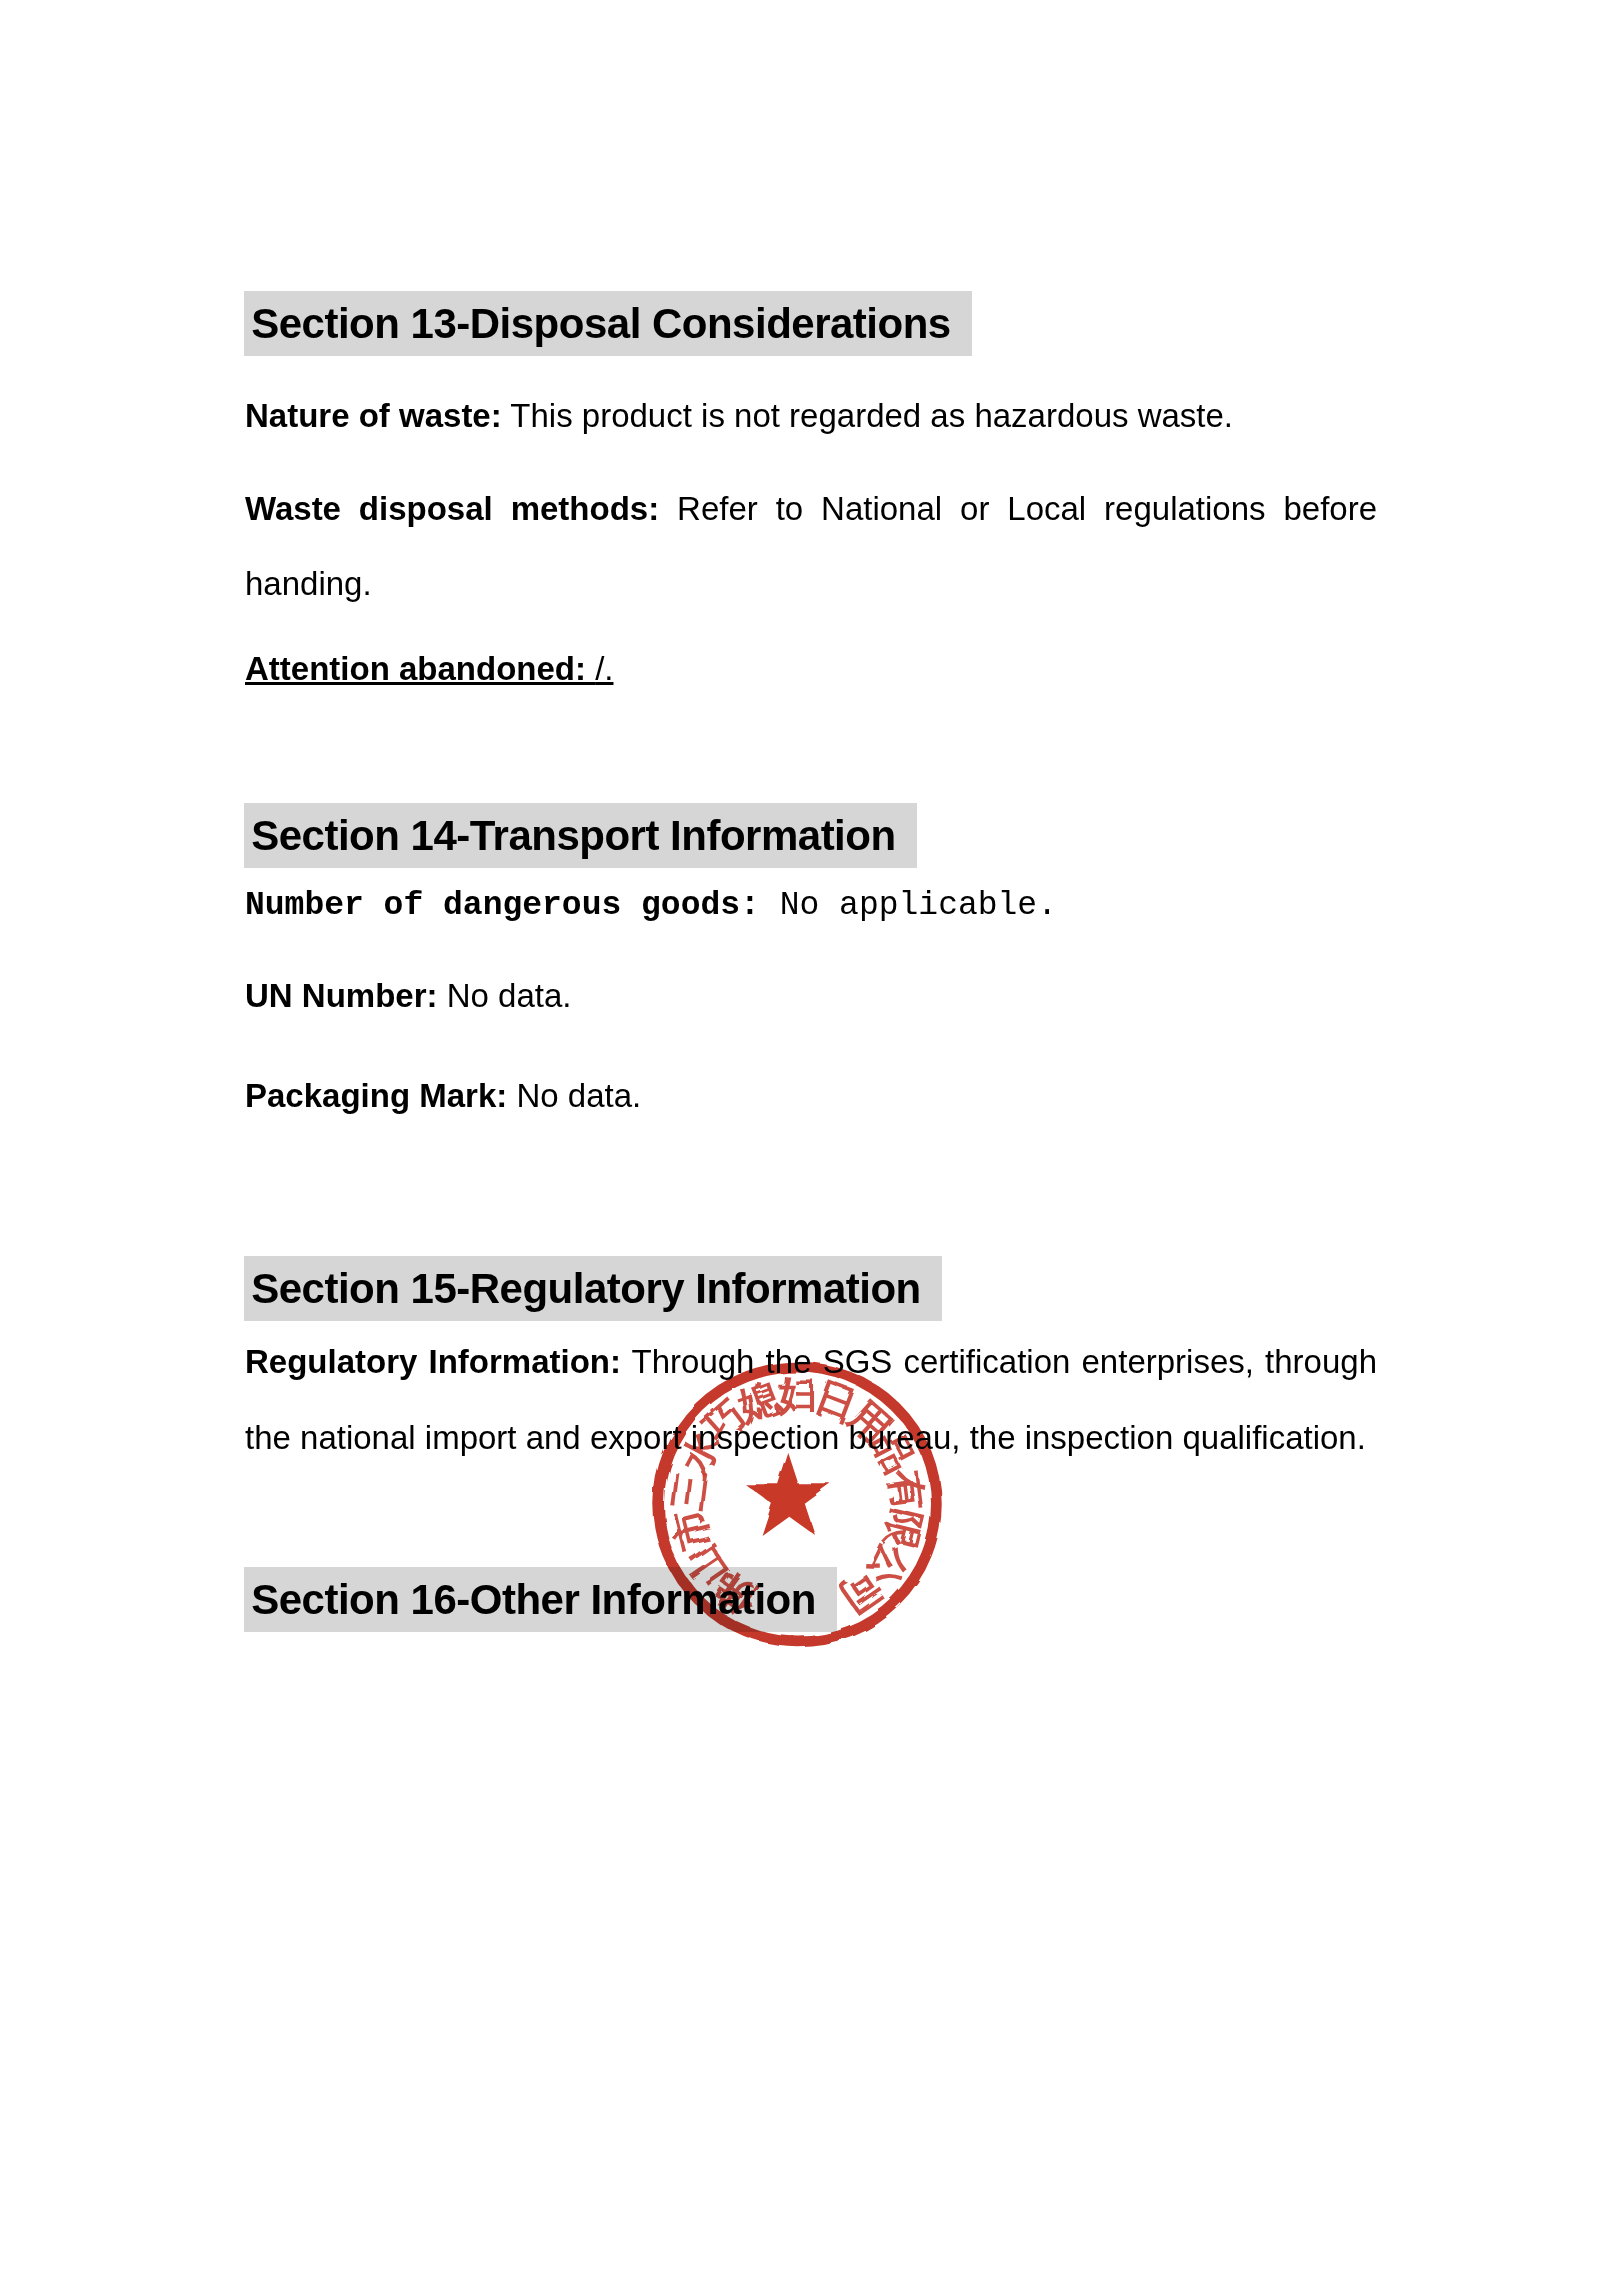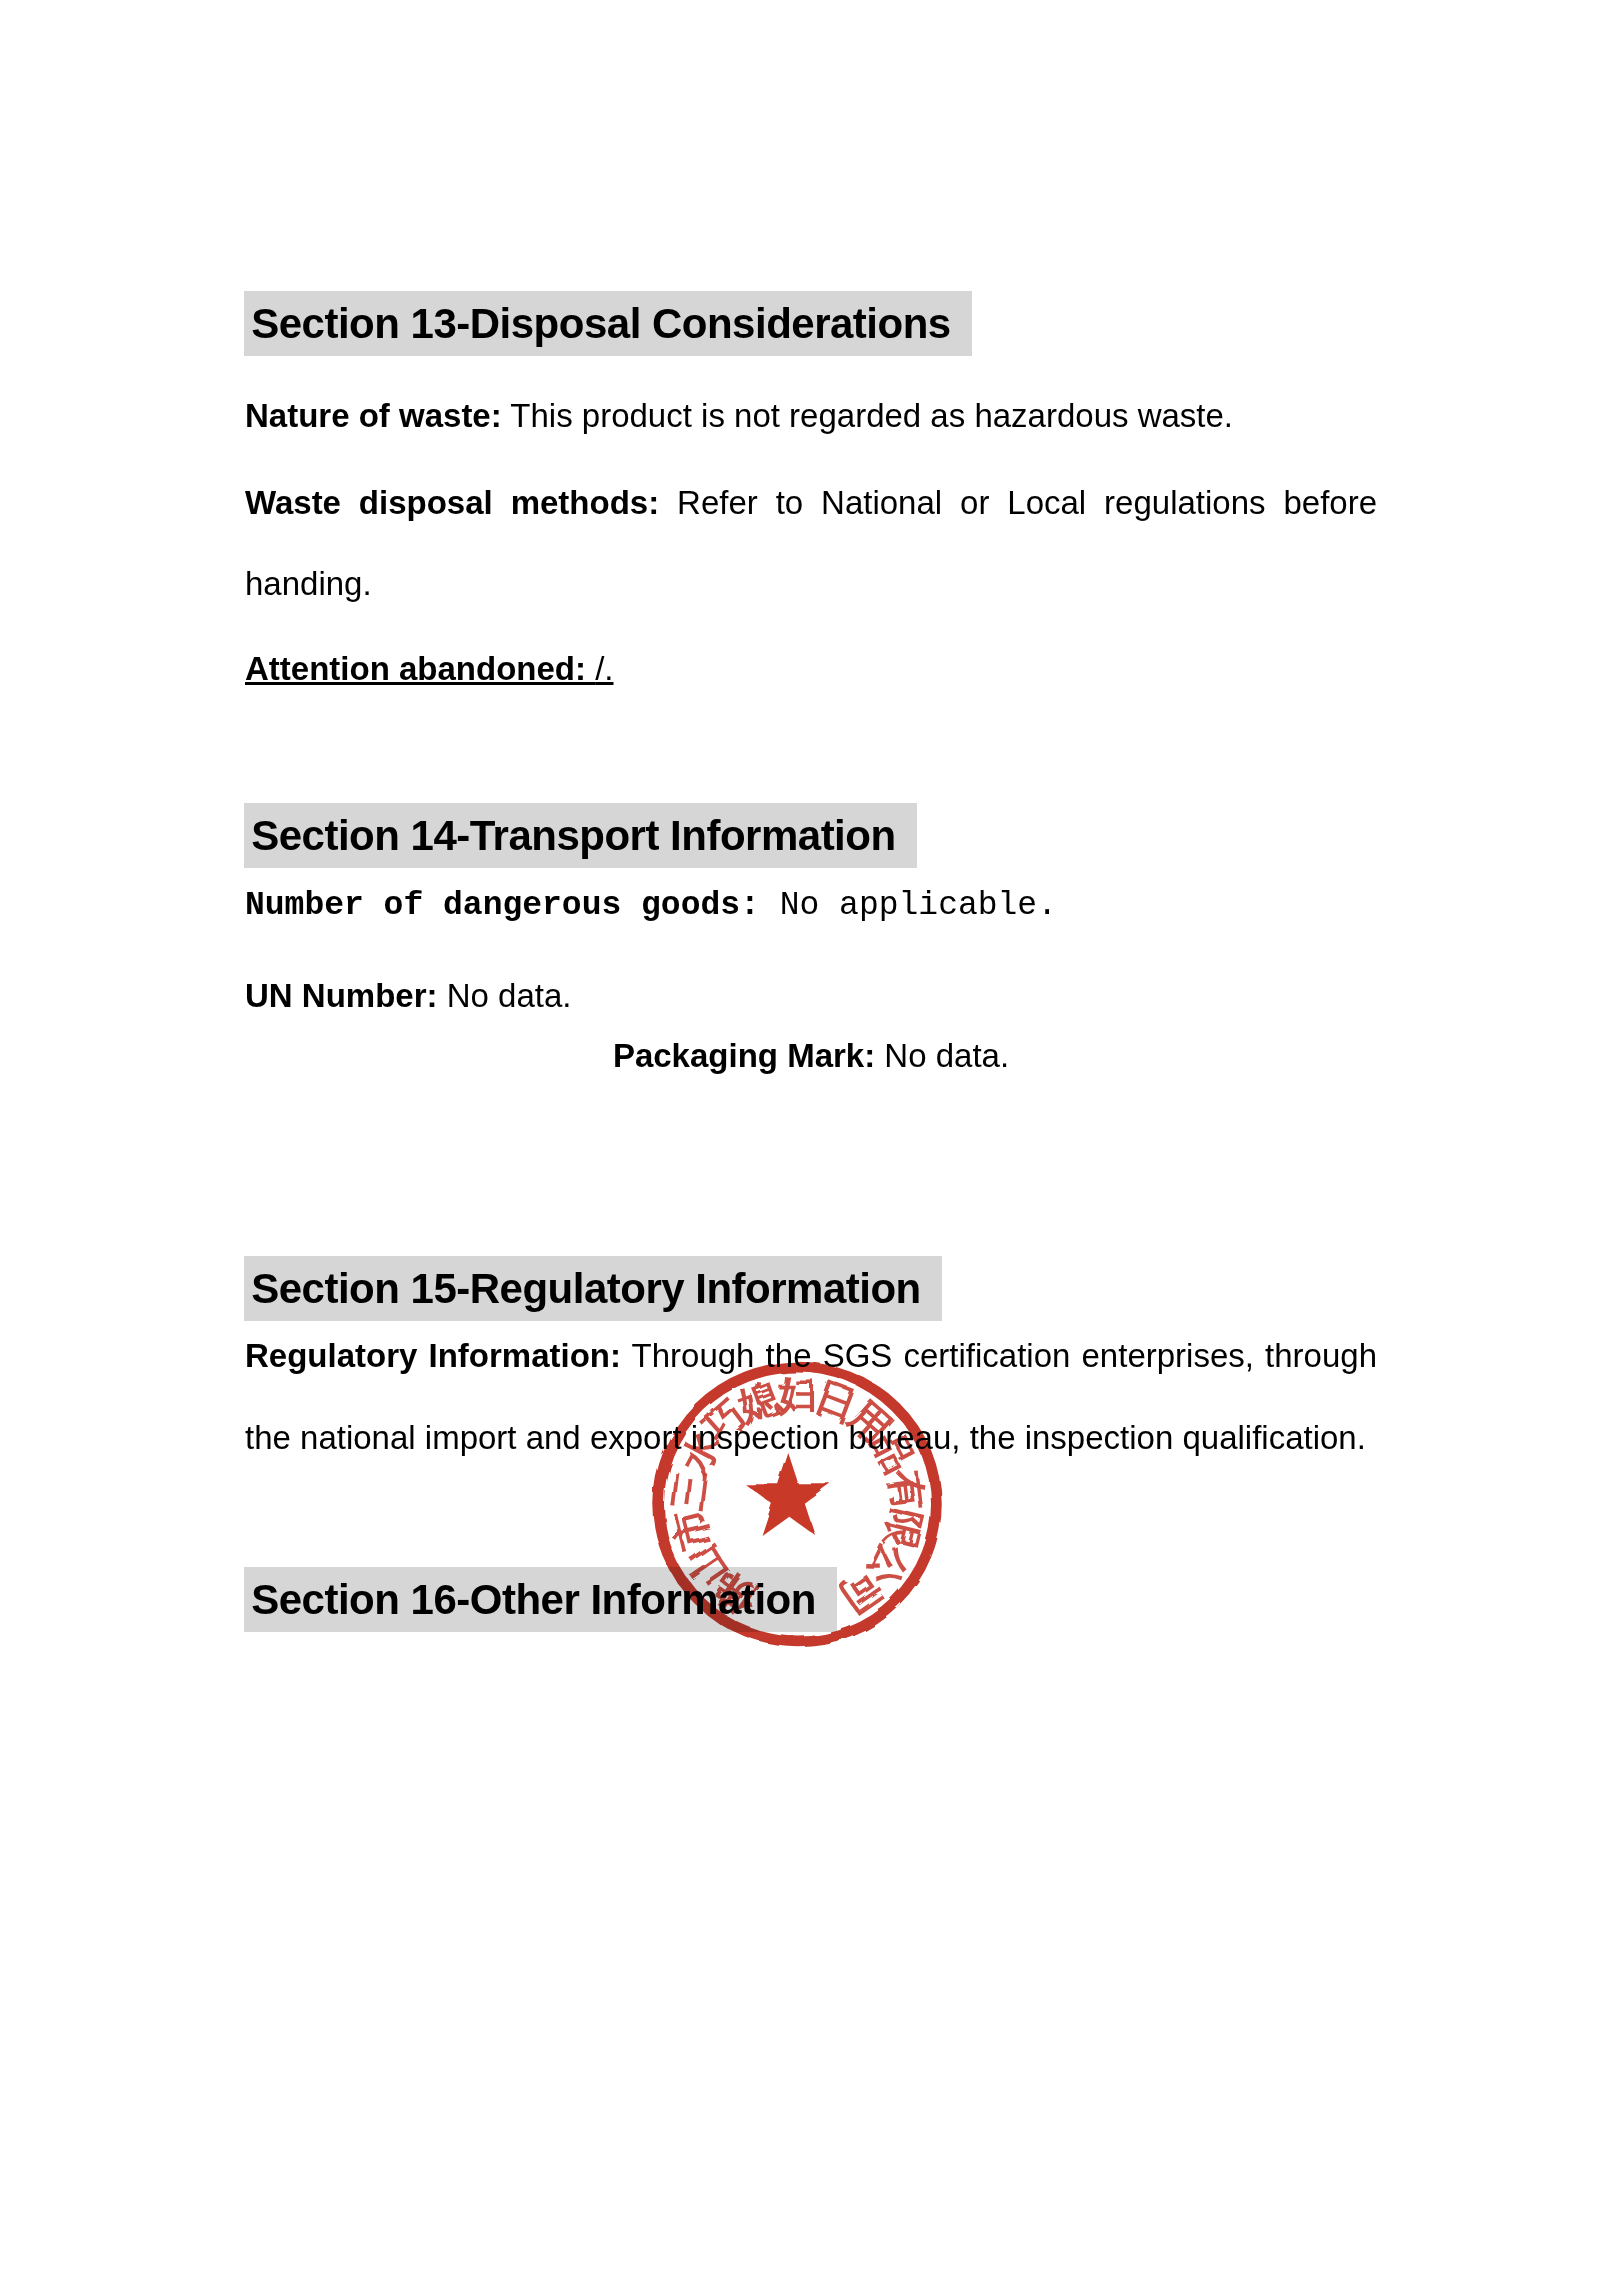--- a/index.html
+++ b/index.html
@@ -35,34 +35,35 @@
     left: 245px;
     width: 1132px;
     height: 47px;
     line-height: 47px;
     font-size: 33px;
     white-space: nowrap;
   }
   .just {
     text-align: justify;
     text-align-last: justify;
+    margin-top: 6px;
   }
   .lbl { font-weight: bold; }
 
   
   #h13 { top: 291px; }
   #s13-l1 { top: 392px; }
   #s13-l2 { top: 479px; }
   #s13-l3 { top: 560px; }
   #s13-l4 { top: 645px; text-decoration: underline; }
 
   #h14 { top: 803px; }
   #s14-l1 { top: 882px; font-family: Liberation Mono, monospace; }
   #s14-l2 { top: 972px; }
-  #s14-l3 { top: 1032px; text-align: center; }
+  #s14-l3 { top: 1072px; }
 
   #h15 { top: 1232px; margin-top: 24px; }
   #s15-l1 { top: 1332px; }
   #s15-l2 { top: 1414px; }
 
   #h16 { top: 1567px; }
 
   
   .stamp {
     position: absolute;

